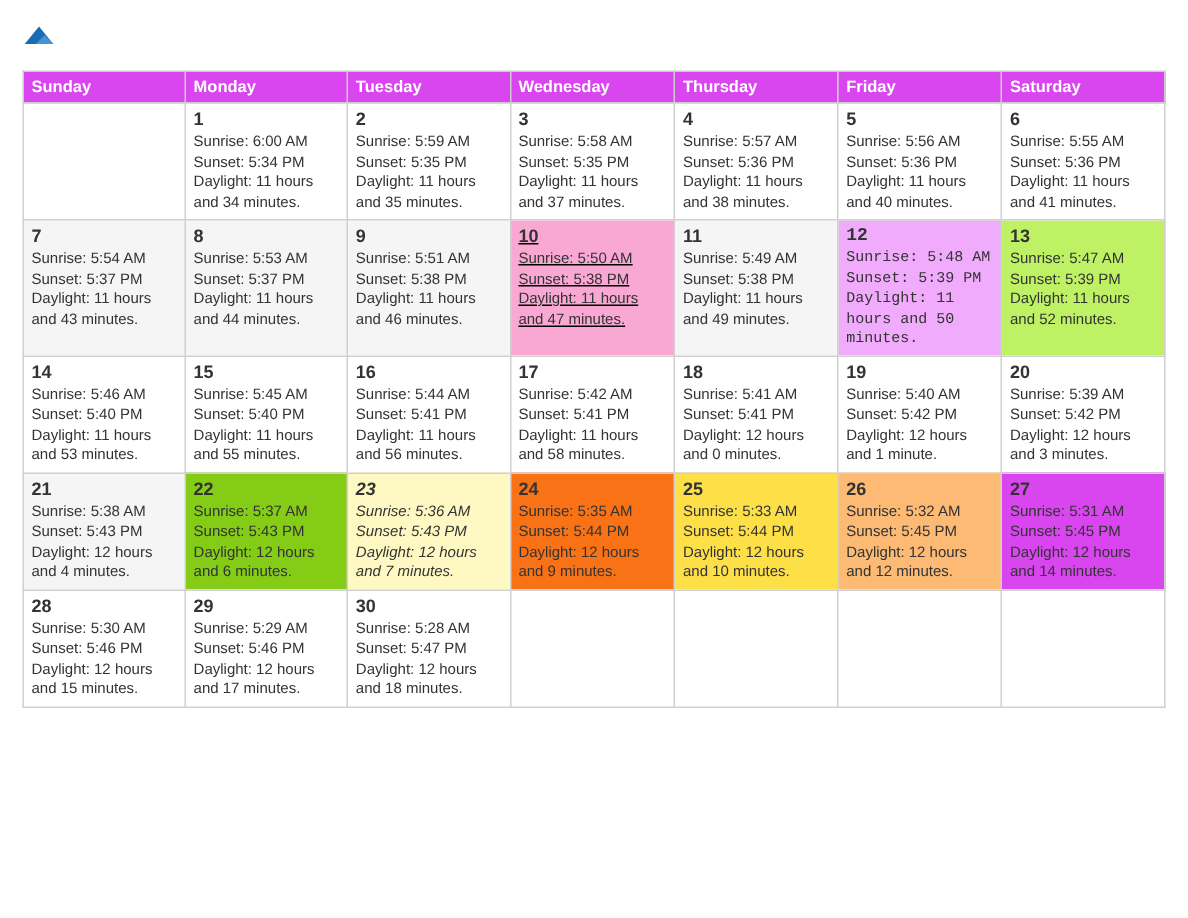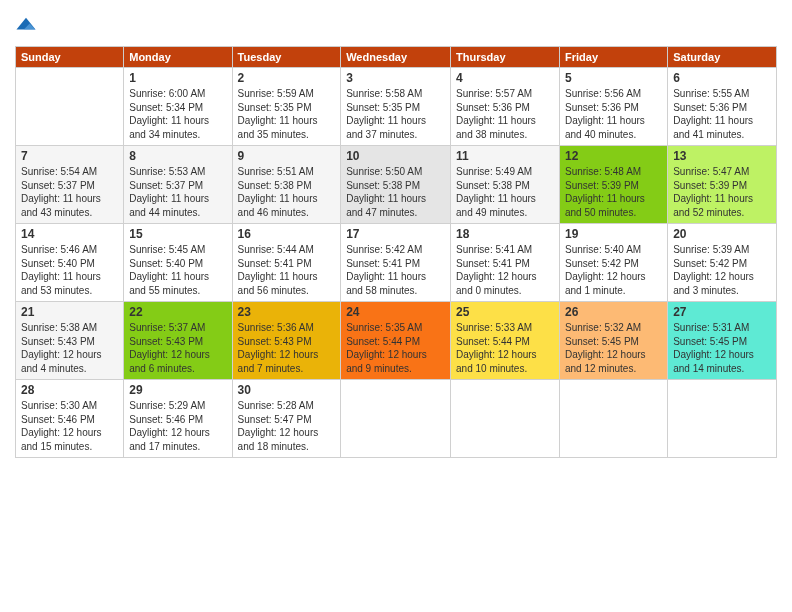--- a/index.html
+++ b/index.html
@@ -42,21 +42,21 @@
     .subtitle {
       font-size: 14px;
       color: #555;
     }
     table {
       width: 100%;
       border-collapse: collapse;
       font-size: 10px;
     }
     thead tr th {
-      background: #c2410c;
+      background: #d946ef;
       color: #fff;
       padding: 4px 5px;
       text-align: left;
       font-size: 11px;
       font-weight: bold;
       border: 1px solid #ccc;
     }
     tbody tr td {
       border: 1px solid #d0d0d0;
       padding: 3px 5px;
@@ -152,29 +152,29 @@
             <div class="day-info">Sunrise: 5:54 AM<br>Sunset: 5:37 PM<br>Daylight: 11 hours and 43 minutes.</div>
           </td>
           <td style="background: rgb(245, 245, 245);">
             <div class="day-number">8</div>
             <div class="day-info">Sunrise: 5:53 AM<br>Sunset: 5:37 PM<br>Daylight: 11 hours and 44 minutes.</div>
           </td>
           <td style="background: rgb(245, 245, 245);">
             <div class="day-number">9</div>
             <div class="day-info">Sunrise: 5:51 AM<br>Sunset: 5:38 PM<br>Daylight: 11 hours and 46 minutes.</div>
           </td>
-          <td style="background: #e5e5e5;">
+          <td style="background: #f9a8d4; text-decoration: underline;">
             <div class="day-number">10</div>
             <div class="day-info">Sunrise: 5:50 AM<br>Sunset: 5:38 PM<br>Daylight: 11 hours and 47 minutes.</div>
           </td>
           <td style="background: rgb(245, 245, 245);">
             <div class="day-number">11</div>
             <div class="day-info">Sunrise: 5:49 AM<br>Sunset: 5:38 PM<br>Daylight: 11 hours and 49 minutes.</div>
           </td>
-          <td style="background: #84cc16;">
+          <td style="background: #f0abfc; font-family: Liberation Mono, monospace;">
             <div class="day-number">12</div>
             <div class="day-info">Sunrise: 5:48 AM<br>Sunset: 5:39 PM<br>Daylight: 11 hours and 50 minutes.</div>
           </td>
           <td style="background: #bef264;">
             <div class="day-number">13</div>
             <div class="day-info">Sunrise: 5:47 AM<br>Sunset: 5:39 PM<br>Daylight: 11 hours and 52 minutes.</div>
           </td>
         </tr>
         <tr>
           <td>
@@ -208,37 +208,37 @@
         </tr>
         <tr>
           <td style="background: rgb(245, 245, 245);">
             <div class="day-number">21</div>
             <div class="day-info">Sunrise: 5:38 AM<br>Sunset: 5:43 PM<br>Daylight: 12 hours and 4 minutes.</div>
           </td>
           <td style="background: #84cc16;">
             <div class="day-number">22</div>
             <div class="day-info">Sunrise: 5:37 AM<br>Sunset: 5:43 PM<br>Daylight: 12 hours and 6 minutes.</div>
           </td>
-          <td style="background: #eab308;">
+          <td style="background: #fef9c3; font-style: italic;">
             <div class="day-number">23</div>
             <div class="day-info">Sunrise: 5:36 AM<br>Sunset: 5:43 PM<br>Daylight: 12 hours and 7 minutes.</div>
           </td>
           <td style="background: #f97316;">
             <div class="day-number">24</div>
             <div class="day-info">Sunrise: 5:35 AM<br>Sunset: 5:44 PM<br>Daylight: 12 hours and 9 minutes.</div>
           </td>
           <td style="background: #fde047;">
             <div class="day-number">25</div>
             <div class="day-info">Sunrise: 5:33 AM<br>Sunset: 5:44 PM<br>Daylight: 12 hours and 10 minutes.</div>
           </td>
           <td style="background: #fdba74;">
             <div class="day-number">26</div>
             <div class="day-info">Sunrise: 5:32 AM<br>Sunset: 5:45 PM<br>Daylight: 12 hours and 12 minutes.</div>
           </td>
-          <td style="background: #5eead4;">
+          <td style="background: #d946ef;">
             <div class="day-number">27</div>
             <div class="day-info">Sunrise: 5:31 AM<br>Sunset: 5:45 PM<br>Daylight: 12 hours and 14 minutes.</div>
           </td>
         </tr>
         <tr>
           <td>
             <div class="day-number">28</div>
             <div class="day-info">Sunrise: 5:30 AM<br>Sunset: 5:46 PM<br>Daylight: 12 hours and 15 minutes.</div>
           </td>
           <td>

